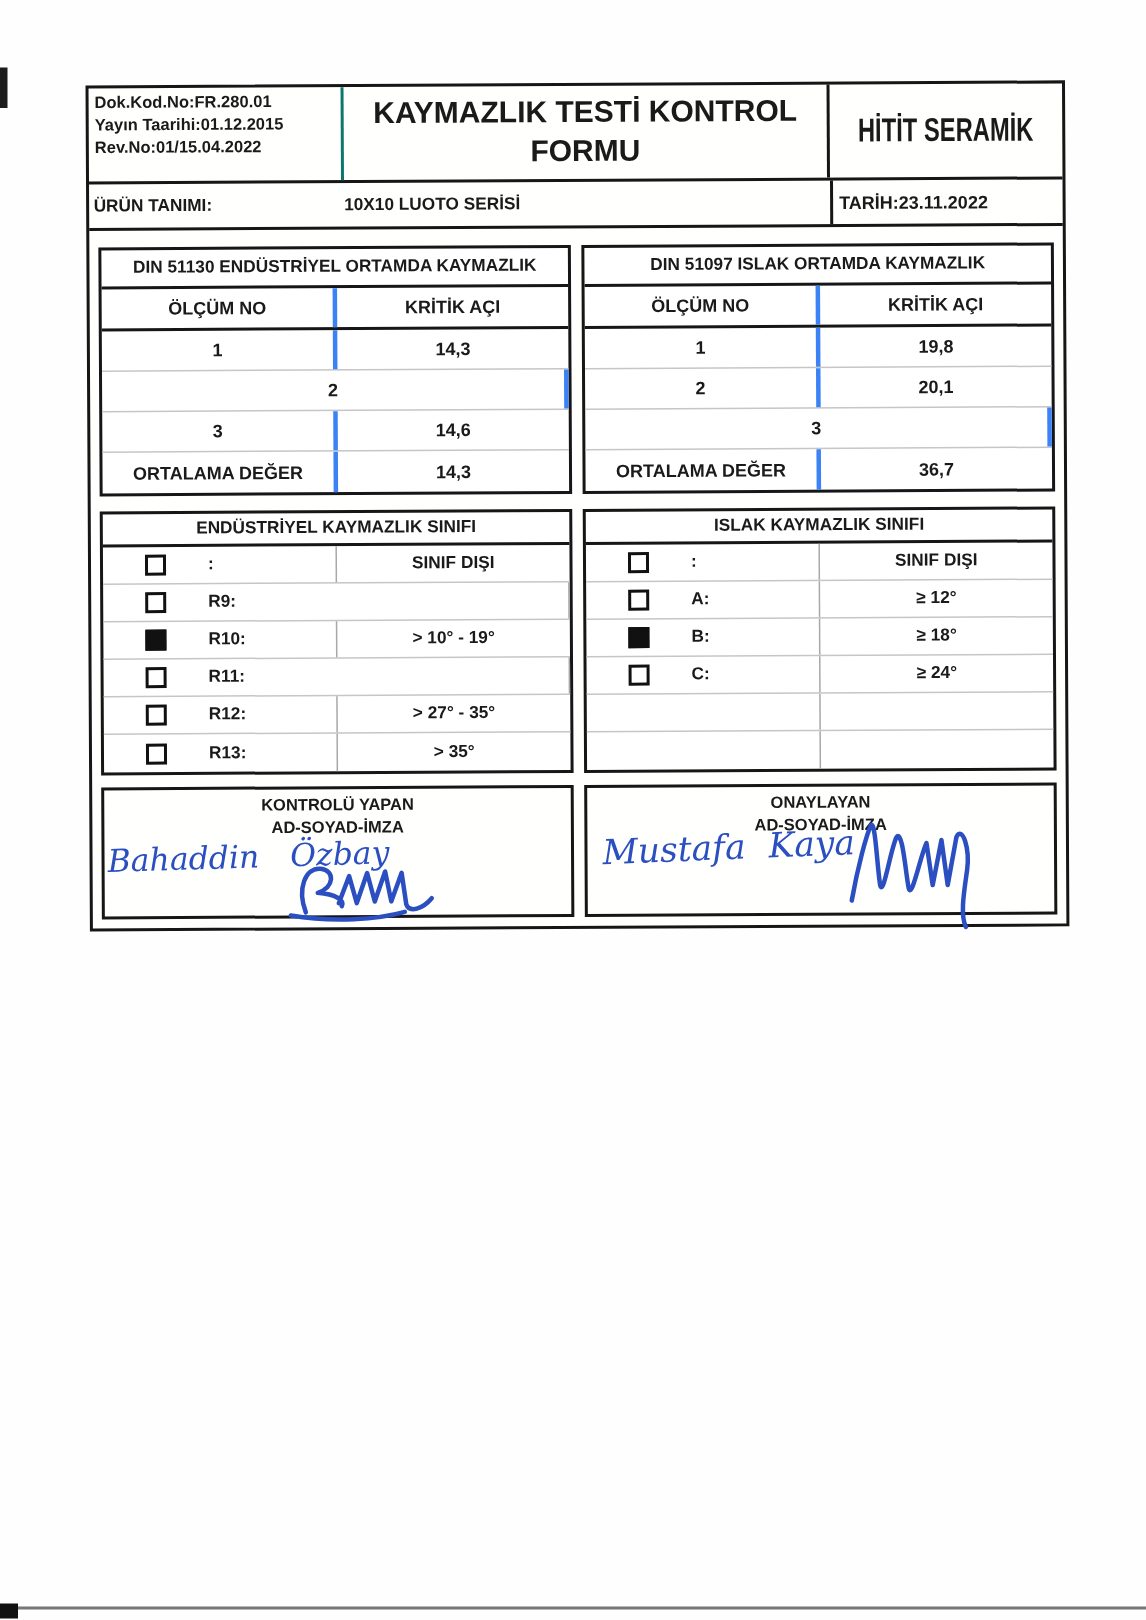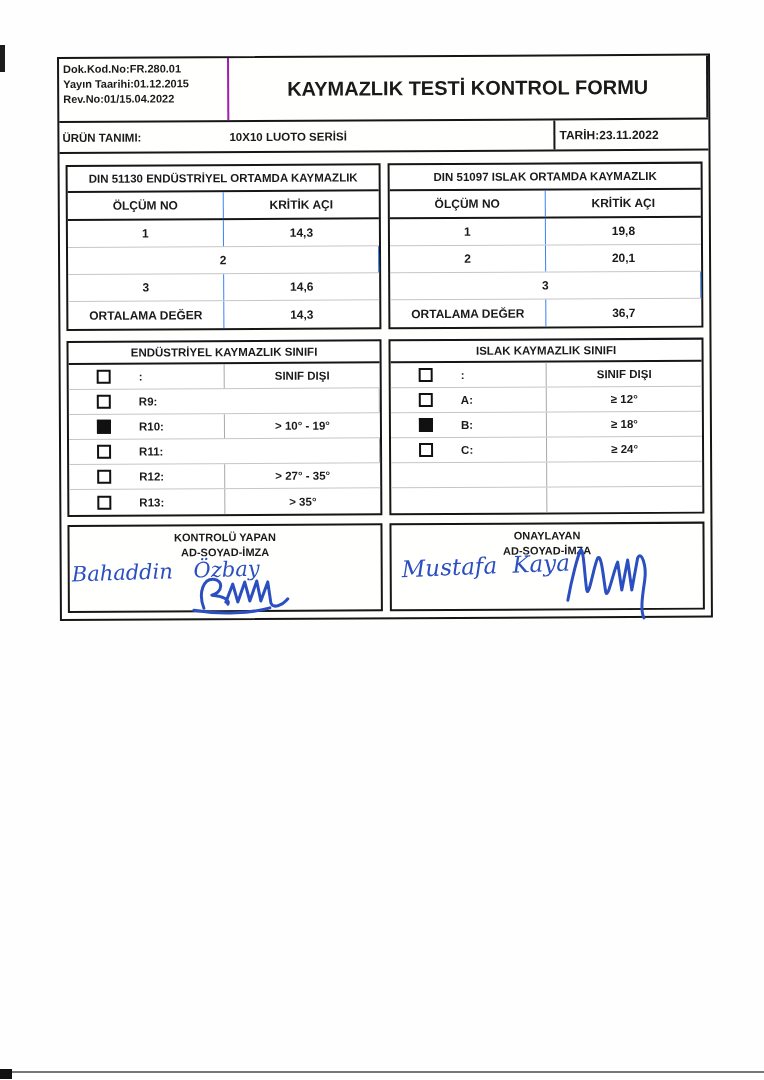--- a/index.html
+++ b/index.html
@@ -14,21 +14,21 @@
   .scan-nub { position:absolute; left:0; top:1069px; width:12px; height:10px; background:#111; }
 
   .form {
     position:absolute; left:57px; top:57px; width:653px;
     border:2px solid #161616; transform:rotate(-0.3deg); transform-origin:top left;
     background:#fffffe;
   }
 
   
   .hdr { display:flex; height:64px; border-bottom:2px solid #161616; }
-  .doc-info { width:170px; border-right:2px solid #a21caf; padding:3px 4px; font-size:11px; font-weight:700; line-height:15px; white-space:nowrap; overflow:hidden; }
+  .doc-info { width:170px; border-right:2px solid #0f766e; padding:3px 4px; font-size:11px; font-weight:700; line-height:15px; white-space:nowrap; overflow:hidden; }
   .title-cell { flex:1; border-right:2px solid #161616; display:flex; align-items:center; justify-content:center; text-align:center; font-size:20px; font-weight:700; line-height:26px; padding:0 14px; }
   .logo-cell { width:155px; display:flex; align-items:center; justify-content:center; }
   .logo-text { font-size:22px; font-weight:700; letter-spacing:0px; transform:scaleX(0.72); white-space:nowrap; }
 
   
   .prod-row { display:flex; height:31px; border-bottom:2px solid #161616; align-items:stretch; }
   .prod-label { width:170px; display:flex; align-items:center; padding-left:3px; font-size:11.5px; font-weight:700; }
   .prod-value { flex:1; display:flex; align-items:center; font-size:11.5px; font-weight:700; }
   .date-cell { width:155px; border-left:2px solid #161616; display:flex; align-items:center; padding-left:4px; font-size:12px; font-weight:700; }
 
@@ -36,21 +36,21 @@
   .twin { display:flex; gap:7px; }
 
   
   .mtable { flex:1; border:2px solid #161616; margin-top:11px; background:#fff; }
   .m-title { height:26px; border-bottom:2px solid #161616; display:flex; align-items:center; justify-content:center; font-size:11.5px; font-weight:700; }
   .m-sub { display:flex; height:28px; border-bottom:2px solid #161616; }
   .m-sub .mcell { font-size:12px; }
   .mrow { display:flex; height:27px; border-bottom:1px solid #c6c6c6; }
   .mrows .mrow:last-child { border-bottom:none; }
   .mcell { flex:1; display:flex; align-items:center; justify-content:center; font-size:12px; font-weight:700; }
-  .mcell.first { border-right:1px solid #3b82f6; }
+  .mcell.first { border-right:3px solid #3b82f6; }
 
   
   .ctable { flex:1; border:2px solid #161616; margin-top:10px; background:#fff; }
   .c-title { height:22px; border-bottom:2px solid #161616; display:flex; align-items:center; justify-content:center; font-size:11.5px; font-weight:700; }
   .crow { display:flex; height:25px; border-bottom:1px solid #c6c6c6; }
   .crows .crow:last-child { border-bottom:none; }
   .ccell { flex:1; position:relative; display:flex; align-items:center; font-weight:700; font-size:11.5px; }
   .ccell.left { border-right:1px solid #a8a8a8; }
   .ccell.right { justify-content:center; }
   .cbox { position:absolute; left:28px; width:14px; height:14px; border:2.5px solid #111; background:#fff; }
@@ -76,20 +76,23 @@
 
   <div class="form">
 
     <div class="hdr">
       <div class="doc-info">
         <div>Dok.Kod.No:FR.280.01</div>
         <div>Yayın Taarihi:01.12.2015</div>
         <div>Rev.No:01/15.04.2022</div>
       </div>
       <div class="title-cell">KAYMAZLIK TESTİ KONTROL FORMU</div>
+      <div class="logo-cell">
+        <div class="logo-text">HİTİT SERAMİK</div>
+      </div>
     </div>
 
     <div class="prod-row">
       <div class="prod-label">ÜRÜN TANIMI:</div>
       <div class="prod-value">10X10 LUOTO SERİSİ</div>
       <div class="date-cell">TARİH:23.11.2022</div>
     </div>
 
     <div class="inner">
 

